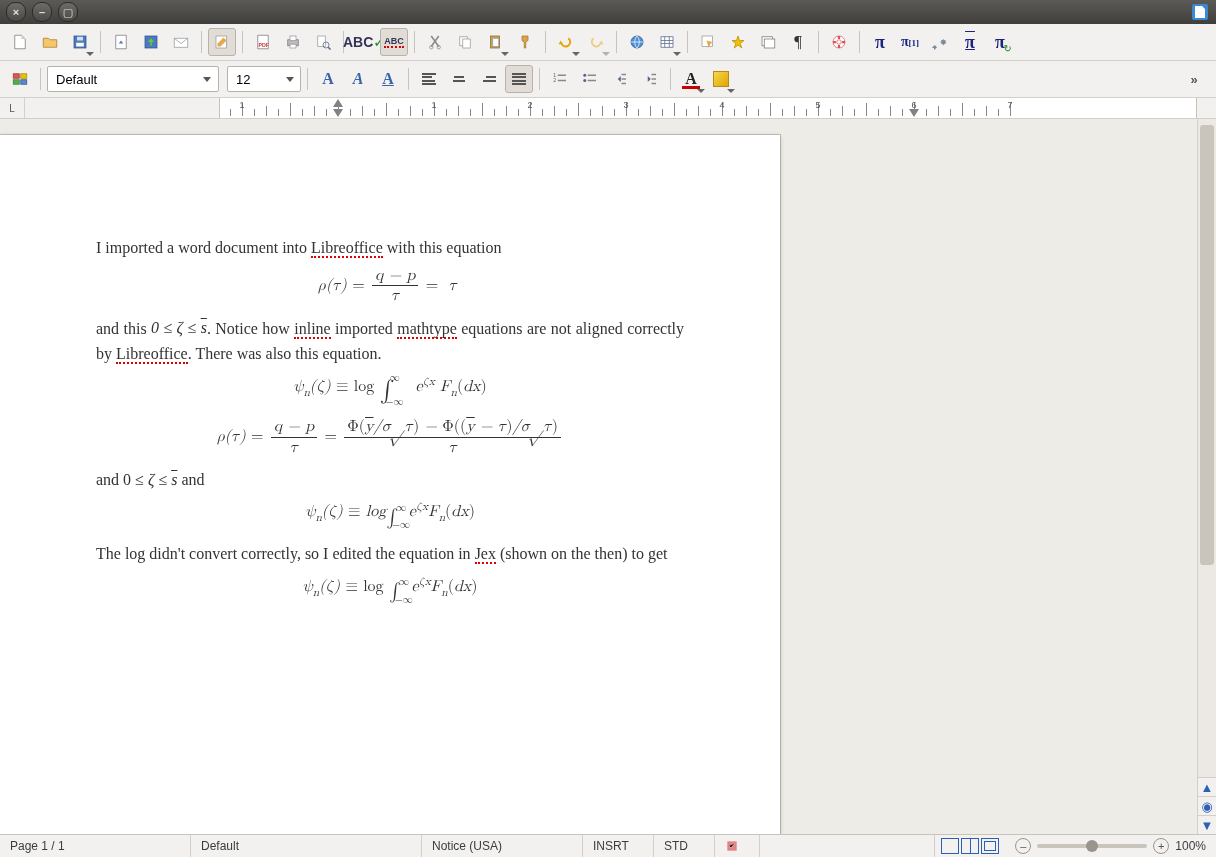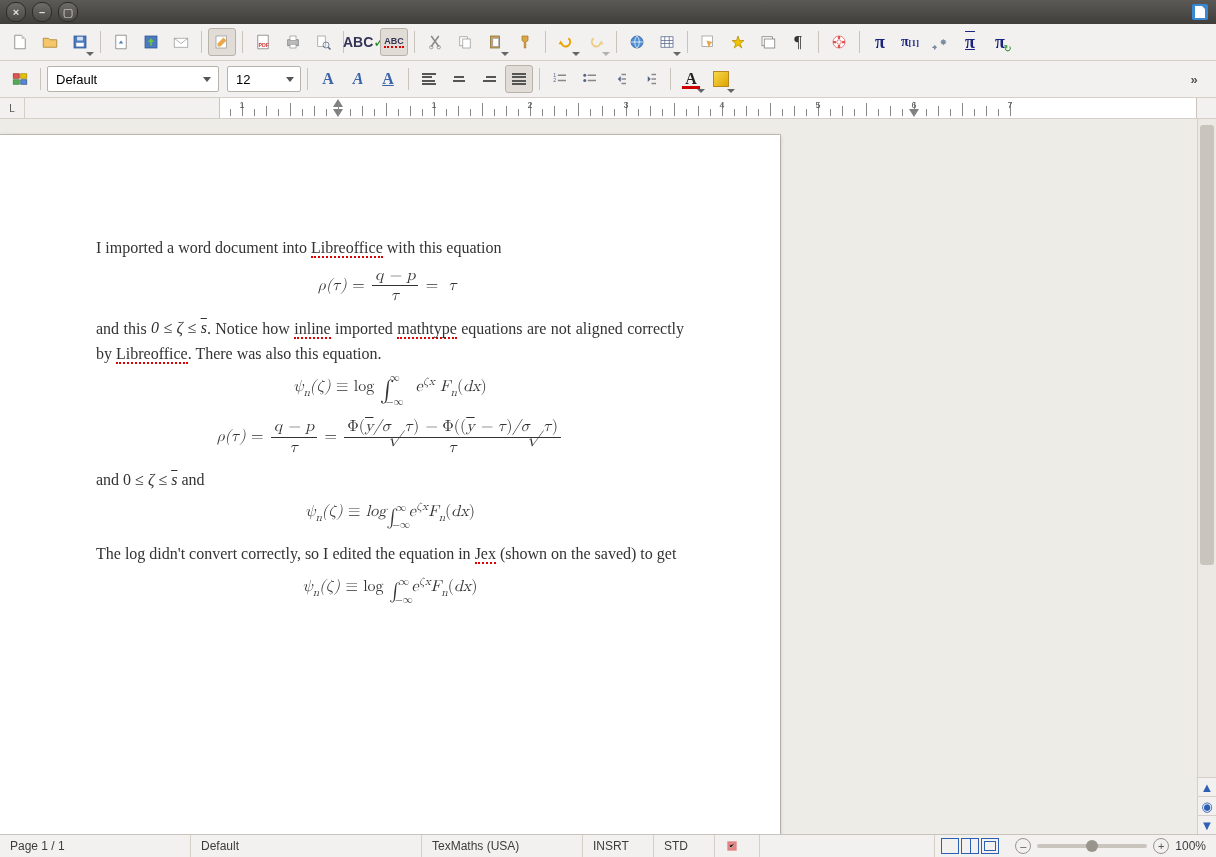--- a/index.html
+++ b/index.html
@@ -505,21 +505,21 @@
           <span class="frac"><span class="num"><span class="rm">Φ(</span><span class="ovl">y</span>/σ√τ<span class="rm">)</span> − <span class="rm">Φ((</span><span class="ovl">y</span> − τ<span class="rm">)</span>/σ√τ<span class="rm">)</span></span><span class="den">τ</span></span>
         </div>
 
         <p>and 0 ≤ <i>ζ</i> ≤ <span class="ovl"><i>s</i></span> and</p>
 
         <div class="eq">
           ψ<sub>n</sub>(ζ) <span class="rm">≡</span> <i>log</i><span class="intgl" style="font-size:18px">∫<sup>∞</sup><sub>−∞</sub></span>&nbsp;&nbsp;e<sup>ζx</sup>F<sub>n</sub><span class="rm">(</span>dx<span class="rm">)</span>
         </div>
 
         <p>
-          <span>The log didn't convert correctly, so I edited the equation in </span><span class="spellerr">Jex</span><span> (shown on the saved) to get</span>
+          <span>The log didn't convert correctly, so I edited the equation in </span><span class="spellerr">Jex</span><span> (shown on the then) to get</span>
         </p>
 
         <div class="eq">
           ψ<sub>n</sub>(ζ) <span class="rm">≡ log</span> <span class="intgl" style="font-size:18px">∫<sup>∞</sup><sub>−∞</sub></span>&nbsp;&nbsp;e<sup>ζx</sup>F<sub>n</sub><span class="rm">(</span>dx<span class="rm">)</span>
         </div>
 
       </div>
     </div>
 
     <div class="scroll-side">
@@ -528,21 +528,21 @@
         </div>
       <div class="pg-btn">▲</div>
       <div class="pg-btn">◉</div>
       <div class="pg-btn">▼</div>
     </div>
   </div>
 
   <div class="statusbar">
     <div class="cell" style="width:170px">Page 1 / 1</div>
     <div class="cell" style="width:210px">Default</div>
-    <div class="cell" style="width:140px">TexMaths (USA)</div>
+    <div class="cell" style="width:140px">Notice (USA)</div>
     <div class="cell" style="width:50px">INSRT</div>
     <div class="cell" style="width:40px">STD</div>
     <div class="cell" style="width:24px">
         <svg width="14" height="14" viewBox="0 0 24 24">
           <rect x="4" y="4" width="16" height="16" fill="#d55" opacity=".7"></rect>
           <path stroke="#fff" d="M7 12l3 3 7-7"></path>
         </svg>
       </div>
     <div class="cell grow"></div>
     <div class="view-icons">

